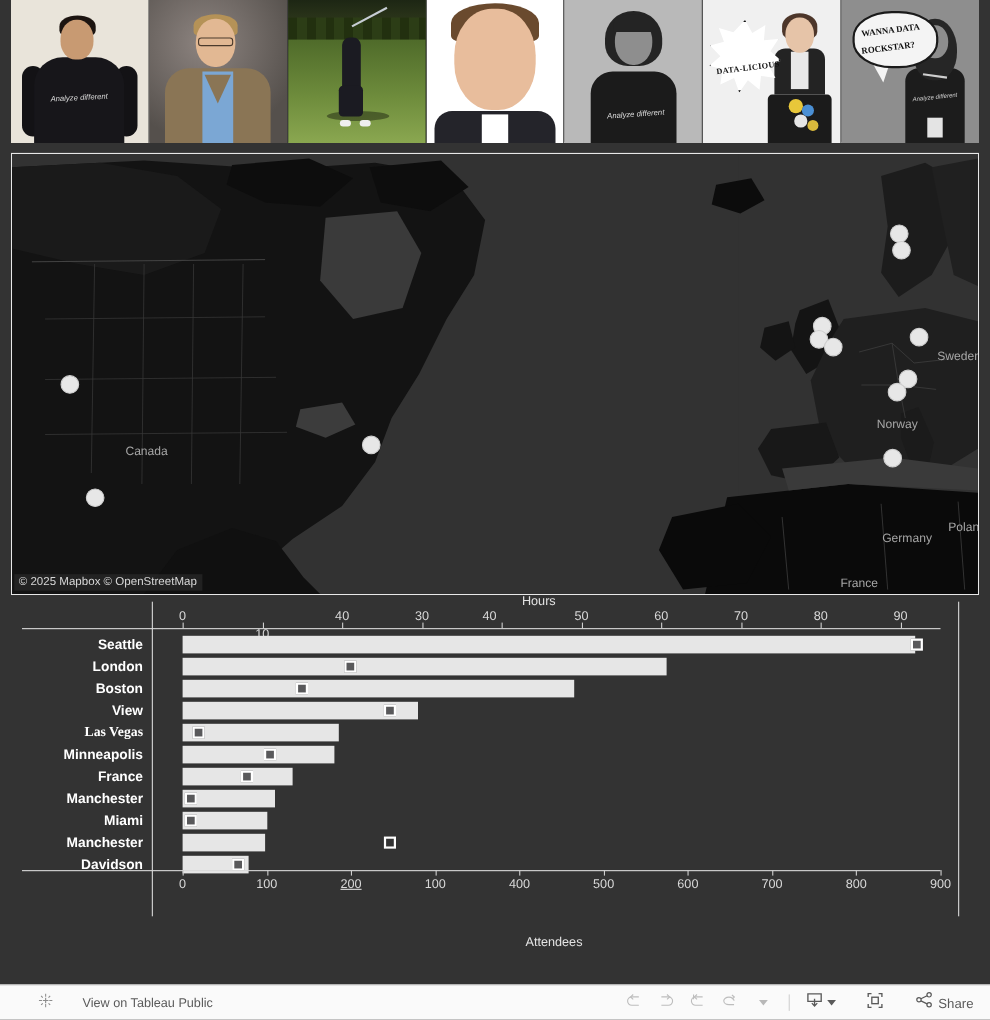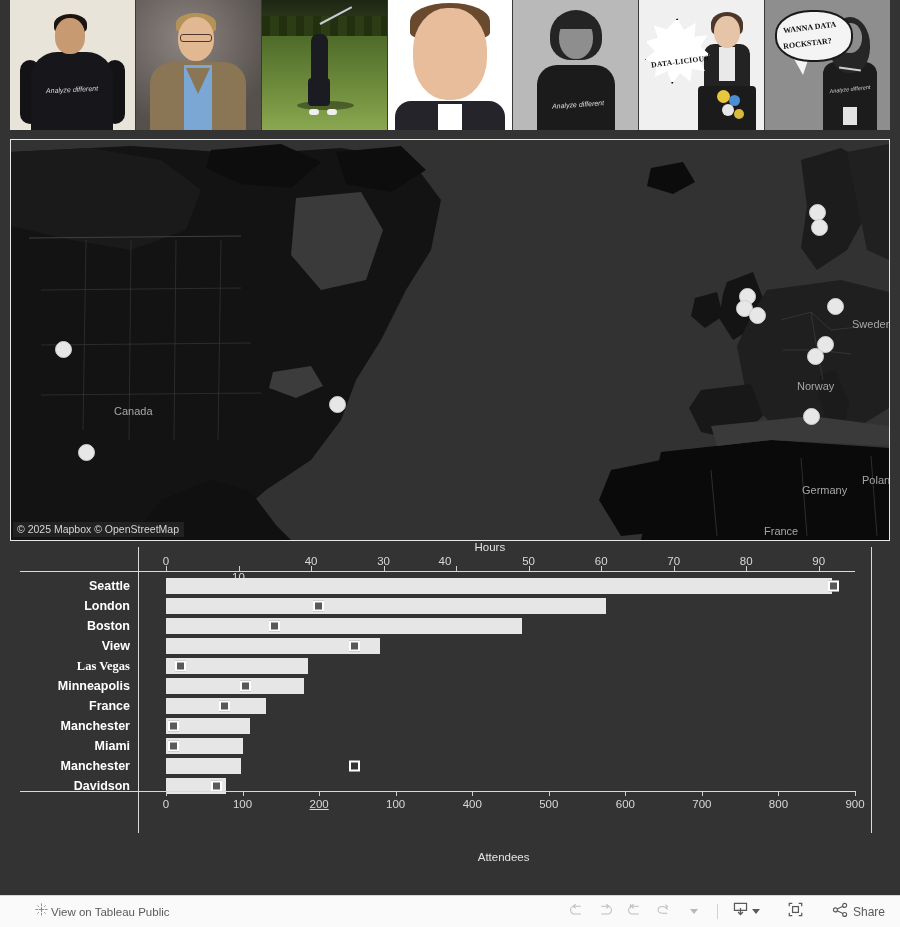--- a/index.html
+++ b/index.html
@@ -224,21 +224,21 @@
   .toolbar {
     height: 32px;
     background: #fafafa;
     border-top: 1px solid #d6d6d6;
     display: flex;
     align-items: center;
     padding: 0 12px 0 34px;
     flex: 0 0 auto;
     position: relative;
   }
-  .tb-left { display:flex; align-items:center; gap:2px;justify-content:center; }
+  .tb-left { display:flex; align-items:center; gap:26px;justify-content:center; }
   .tb-left .lbl { color:#5a5a5a; font-size:11.5px; }
   .tb-right { margin-left:auto; display:flex; align-items:center; gap:3px; }
   .tb-btn {
     display:flex; align-items:center; justify-content:center;
     height:26px; min-width:26px; padding:0 3px;
     color:#b8b8b8;
   }
   .tb-btn.dark { color:#5a5a5a; }
   .tb-sep { width:1px; height:15px; background:#d2d2d2; margin:0 8px; }
   .caret { width:0;height:0;border-left:4px solid transparent;border-right:4px solid transparent;border-top:5px solid currentColor; margin-left:3px; }

